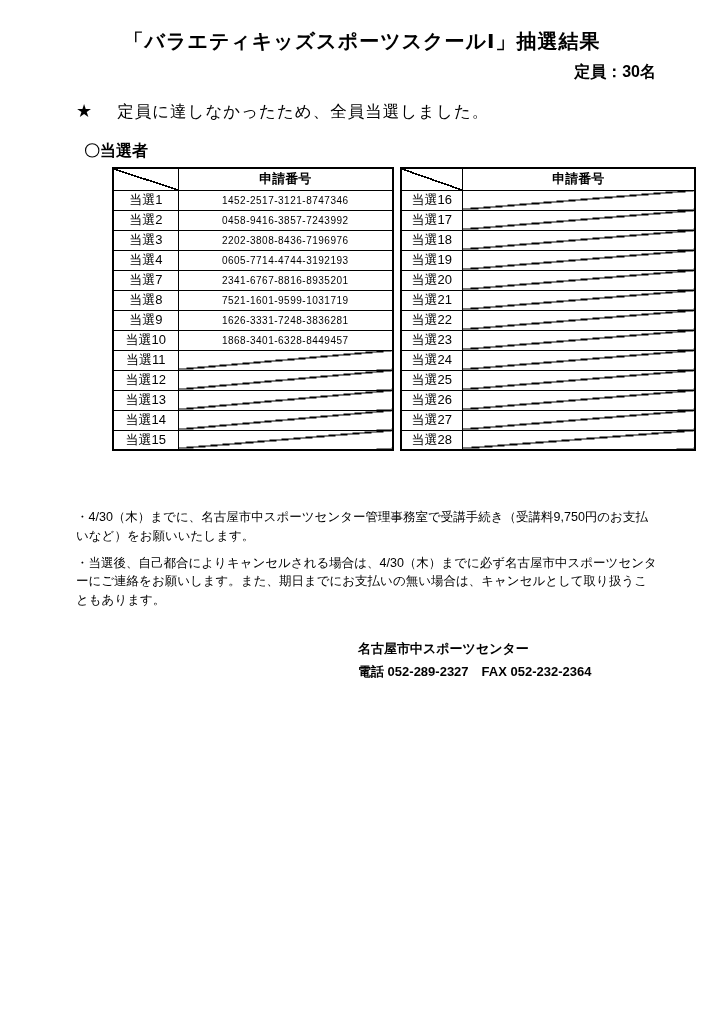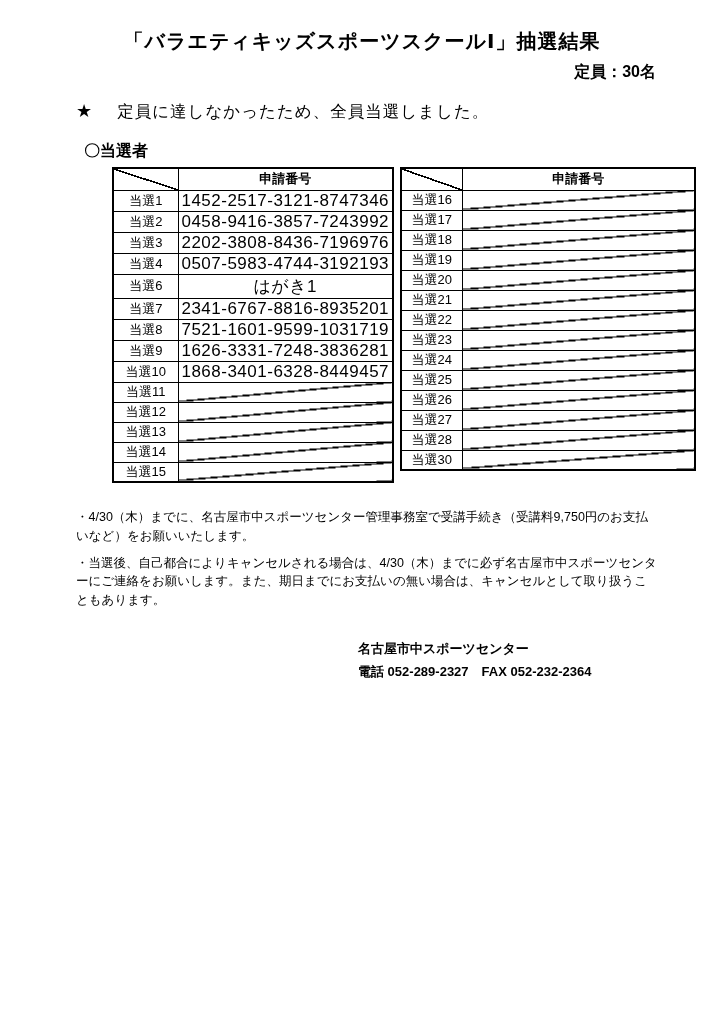--- a/index.html
+++ b/index.html
@@ -66,21 +66,21 @@
     white-space: nowrap;
   }
   table.winners-table thead th { height: 22px; font-size: 13px; font-weight: bold; }
   table.left-table  { width: 280px; }
   table.left-table  col.c-label { width: 65px; }
   table.left-table  col.c-value { width: 215px; }
   table.right-table { width: 294px; }
   table.right-table col.c-label { width: 61px; }
   table.right-table col.c-value { width: 233px; }
   .label-cell { font-size: 13px; }
-  .value-cell { font-size: 17px; letter-spacing: 0.5px; margin-left: 24px; }
+  .value-cell { font-size: 10px; letter-spacing: 0.5px; margin-left: 24px; }
   .slash {
     background: linear-gradient(to top right,
       transparent calc(50% - 0.8px), #000 calc(50% - 0.8px),
       #000 calc(50% + 0.8px), transparent calc(50% + 0.8px));
   }
   .struck {
     background: linear-gradient(to bottom right,
       transparent calc(50% - 0.8px), #000 calc(50% - 0.8px),
       #000 calc(50% + 0.8px), transparent calc(50% + 0.8px));
   }
@@ -136,25 +136,21 @@
           <tr>
             <td class="label-cell">当選2</td>
             <td class="value-cell">0458-9416-3857-7243992</td>
           </tr>
           <tr>
             <td class="label-cell">当選3</td>
             <td class="value-cell">2202-3808-8436-7196976</td>
           </tr>
           <tr>
             <td class="label-cell">当選4</td>
-            <td class="value-cell">0507-5983-4744-3192193</td>
-          </tr>
-          <tr>
-            <td class="label-cell">当選6</td>
-            <td class="value-cell">はがき1</td>
+            <td class="value-cell">0605-7714-4744-3192193</td>
           </tr>
           <tr>
             <td class="label-cell">当選7</td>
             <td class="value-cell">2341-6767-8816-8935201</td>
           </tr>
           <tr>
             <td class="label-cell">当選8</td>
             <td class="value-cell">7521-1601-9599-1031719</td>
           </tr>
           <tr>
@@ -245,24 +241,20 @@
             <td class="value-cell struck"></td>
           </tr>
           <tr>
             <td class="label-cell">当選27</td>
             <td class="value-cell struck"></td>
           </tr>
           <tr>
             <td class="label-cell">当選28</td>
             <td class="value-cell struck"></td>
           </tr>
-          <tr>
-            <td class="label-cell">当選30</td>
-            <td class="value-cell struck"></td>
-          </tr>
         </tbody>
     </table>
 
   </div>
 
   <div class="notes">
     <p>・4/30（木）までに、名古屋市中スポーツセンター管理事務室で受講手続き（受講料9,750円のお支払いなど）をお願いいたします。</p>
     <p>・当選後、自己都合によりキャンセルされる場合は、4/30（木）までに必ず名古屋市中スポーツセンターにご連絡をお願いします。また、期日までにお支払いの無い場合は、キャンセルとして取り扱うこともあります。</p>
   </div>
 

